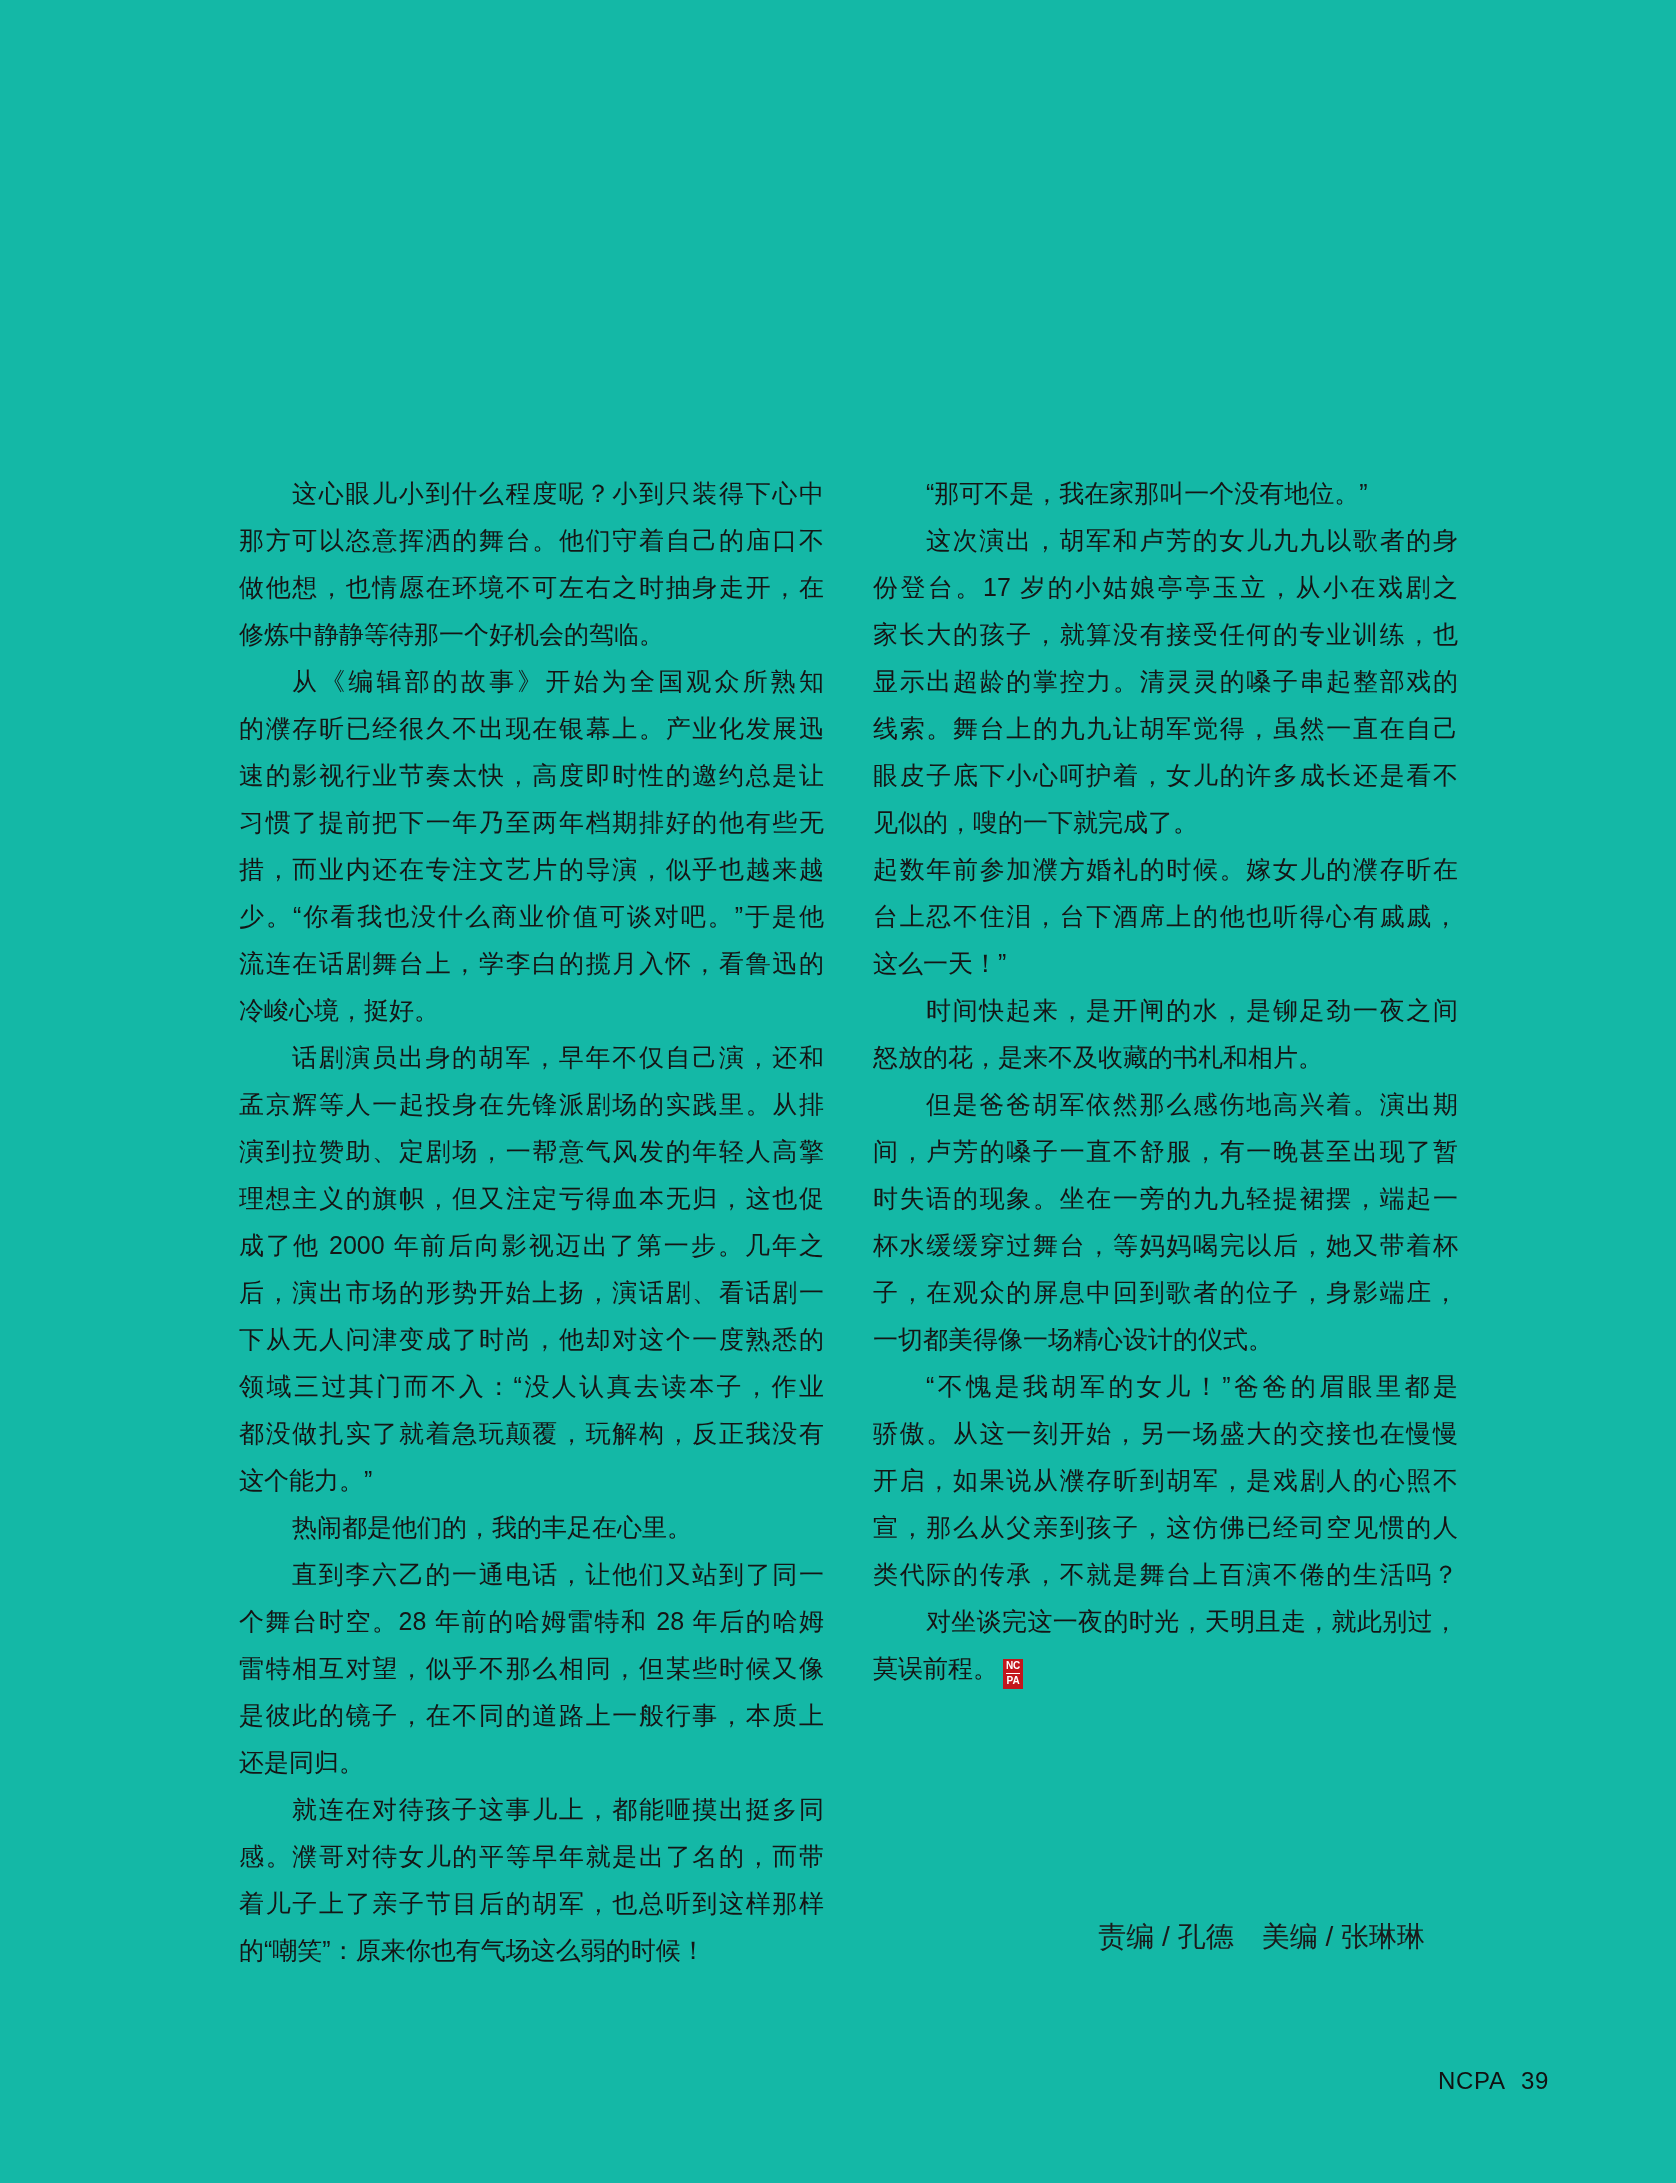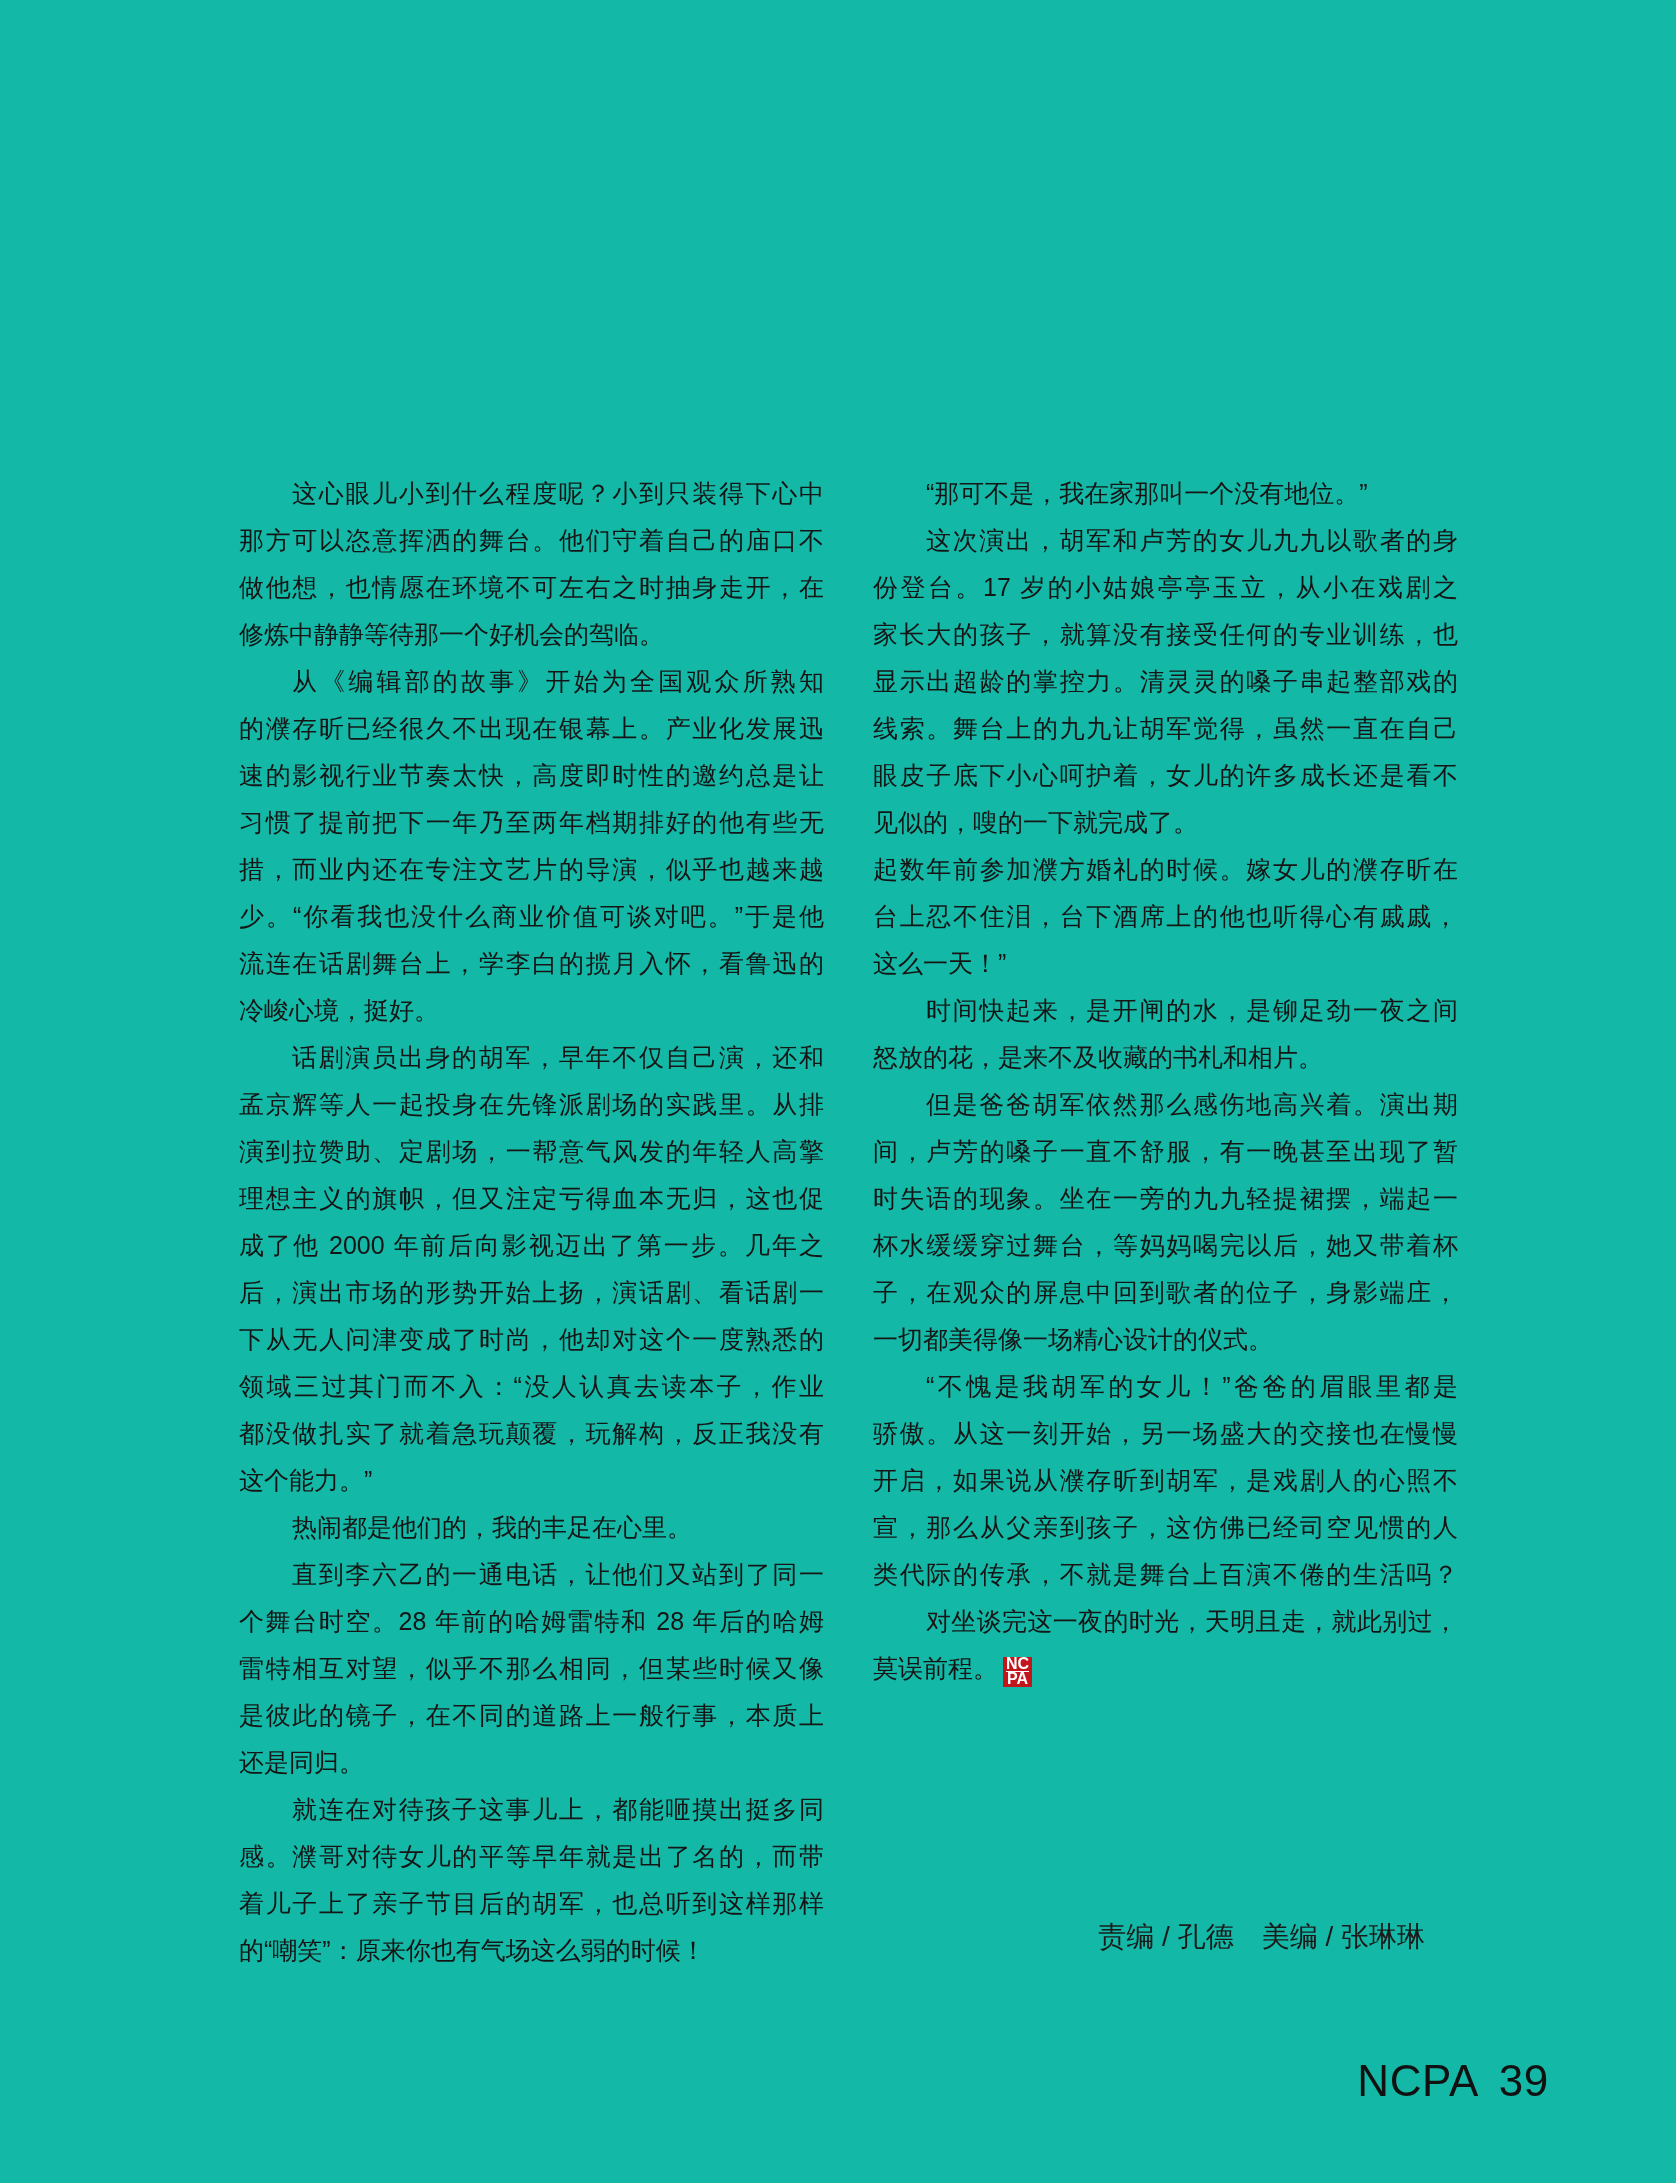--- a/index.html
+++ b/index.html
@@ -31,21 +31,21 @@
   }
   .line.first { text-indent: 53px; }
   .line.last  { text-align: left; text-align-last: auto; }
   .seal {
     display: inline-block;
     vertical-align: -6.6px;
     margin-left: 5.3px;
     background: #c3161c;
     color: #ffffff;
     font-weight: bold;
-    font-size: 16px;
+    font-size: 10px;
     line-height: 12px;
     text-align: center;
     padding: 1.3px 2.6px 2px 2.6px;
   }
   .seal .s1 {
     display: block;
     border-bottom: 1.3px solid #ffffff;
     padding-bottom: 0.7px;
   }
   .seal .s2 { display: block; padding-top: 0.7px; }
@@ -59,21 +59,21 @@
     font-size: 28px;
     text-align: right;
     padding-right: 33px;
     box-sizing: border-box;
     color: #1a1a1a;
   }
   .page-num {
     position: absolute;
     top: 2064px;
     right: 127px;
-    font-size: 44px;
+    font-size: 24px;
     line-height: 33px;
     letter-spacing: 0.7px;
     word-spacing: 9.2px;
     color: #111111;
   }
 </style>
 </head>
 <body>
 
 <div class="page">

